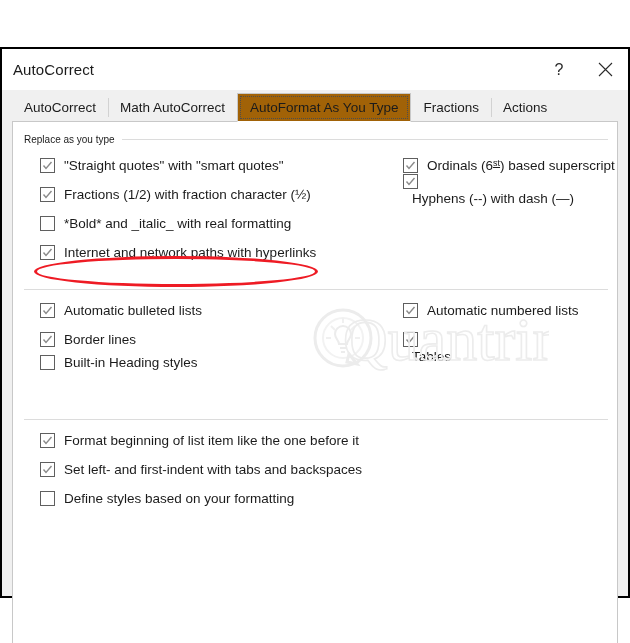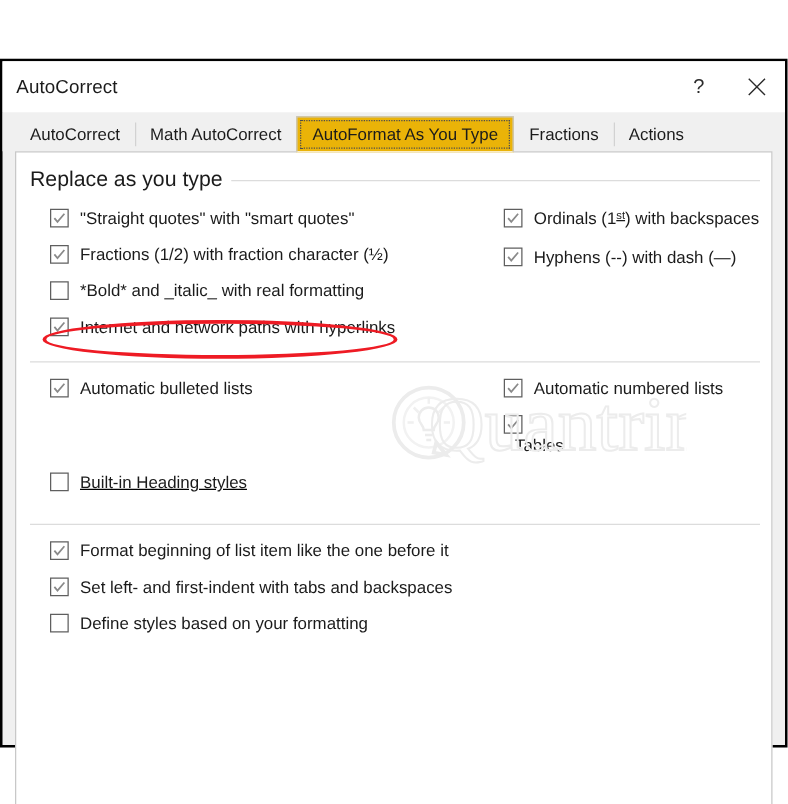--- a/index.html
+++ b/index.html
@@ -88,21 +88,21 @@
   .tab + .tab::before {
     content: "";
     position: absolute;
     left: 0;
     top: 4px;
     bottom: 4px;
     width: 1px;
     background: #d2d2d2;
   }
   .tab.active {
-    background: #eab308;
+    background: #a16207;
     border: 1px solid #c8c8c8;
     border-bottom: 1px solid #ffffff;
     height: 29px;
     line-height: 27px;
     margin-bottom: -1px;
     z-index: 3;
   }
   .tab.active::before { display: none; }
   .tab.active + .tab::before { display: none; }
   .tab.active .focus-ring {
@@ -129,21 +129,21 @@
     left: 0;
     right: 0;
   }
   .group-header {
     display: flex;
     align-items: center;
     padding-left: 11px;
     padding-right: 9px;
   }
   .group-title {
-    font-size: 17px;
+    font-size: 10px;
     color: #1b1b1b;
     white-space: nowrap;
     padding-right: 7px;
   }
   .group-rule {
     flex: 1;
     height: 1px;
     background: #dcdcdc;
   }
 
@@ -319,24 +319,24 @@
           </span>
           <span class="cblabel">Internet and network paths with hyperlinks</span>
         </div>
 
         <div class="cbrow col-right" style="top:4px;">
           <span class="checkbox">
             <svg width="11" height="11" viewBox="0 0 11 11">
                 <path d="M1.5 5.5 L4 8.5 L9.5 2" stroke="#8a8a8a" stroke-width="1.4" fill="none"></path>
               </svg>
           </span>
-          <span class="cblabel"><span>Ordinals (1</span><sup>st</sup><span>) with backspaces</span></span>
-        </div>
-
-        <div class="cbrow col-right" style="top:35px;">
+          <span class="cblabel"><span>Ordinals (6</span><sup>st</sup><span>) based superscript</span></span>
+        </div>
+
+        <div class="cbrow col-right" style="top:20px;flex-direction:column;">
           <span class="checkbox">
             <svg width="11" height="11" viewBox="0 0 11 11">
                 <path d="M1.5 5.5 L4 8.5 L9.5 2" stroke="#8a8a8a" stroke-width="1.4" fill="none"></path>
               </svg>
           </span>
           <span class="cblabel">Hyphens (--) with dash (—)</span>
         </div>
       </div>
     </div>
 
@@ -350,22 +350,30 @@
 
         <div class="cbrow col-left" style="top:4px;">
           <span class="checkbox">
             <svg width="11" height="11" viewBox="0 0 11 11">
                 <path d="M1.5 5.5 L4 8.5 L9.5 2" stroke="#8a8a8a" stroke-width="1.4" fill="none"></path>
               </svg>
           </span>
           <span class="cblabel">Automatic bulleted lists</span>
         </div>
 
-
-        <div class="cbrow col-left" style="top:79px;text-decoration:underline;">
+        <div class="cbrow col-left" style="top:33px;">
+          <span class="checkbox">
+            <svg width="11" height="11" viewBox="0 0 11 11">
+                <path d="M1.5 5.5 L4 8.5 L9.5 2" stroke="#8a8a8a" stroke-width="1.4" fill="none"></path>
+              </svg>
+          </span>
+          <span class="cblabel">Border lines</span>
+        </div>
+
+        <div class="cbrow col-left" style="top:56px;">
           <span class="checkbox"></span>
           <span class="cblabel">Built-in Heading styles</span>
         </div>
 
         <div class="cbrow col-right" style="top:4px;">
           <span class="checkbox">
             <svg width="11" height="11" viewBox="0 0 11 11">
                 <path d="M1.5 5.5 L4 8.5 L9.5 2" stroke="#8a8a8a" stroke-width="1.4" fill="none"></path>
               </svg>
           </span>

